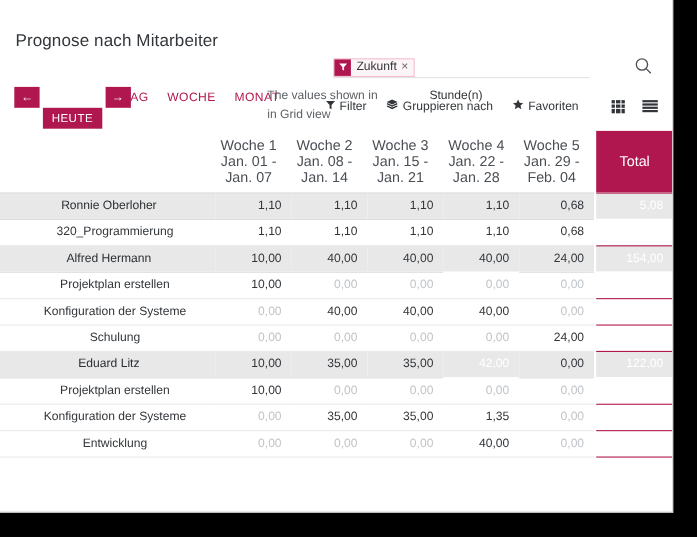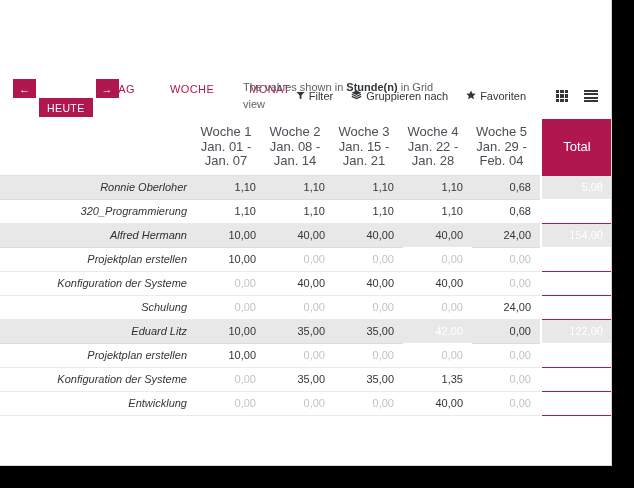--- a/index.html
+++ b/index.html
@@ -90,35 +90,35 @@
   .nbtn {
     background: #b0174f; color: #fff;
     height: 19px; min-width: 22px;
     display: flex; align-items: center; justify-content: center;
     font-size: 11px; cursor: pointer;
     padding: 0 6px;
   }
   .nbtn.wide { font-size: 10.5px; letter-spacing: .4px; padding: 0 8px; margin-top: 19px; }
   .unit {
     position: absolute; top: 3px;
-    display: flex; align-items: center; gap: 35px;
+    display: flex; align-items: center; gap: 17px;
     font-size: 11px; letter-spacing: .4px;
     color: #b0174f;
     height: 19px;
   }
   .unit span { cursor: pointer; }
   .note {
     position: absolute;
     left: 243px; top: 3px;
     width: 200px;
     font-size: 11px;
     color: #5d6166;
     line-height: 16.5px;
   }
-  .note b { color: #32363a; font-weight: bold; }
+  .note b { color: #32363a; font-weight: normal; margin-left: 44px; }
   .tool-right {
     position: absolute;
     right: 14px; top: 14px;
     display: flex; align-items: center; gap: 18px;
     font-size: 11px; color: #32363a;
   }
   .tool-right .ti { display: flex; align-items: center; gap: 4px; cursor: pointer; }
   .viewico { display: flex; gap: 16px; margin-left: 12px; }
   .gicon { width: 12px; height: 12px; display: grid; grid-template-columns: repeat(3,1fr); grid-template-rows: repeat(3,1fr); gap: 1.3px; cursor: pointer; }
   .gicon i { background: #32363a; display: block; }
@@ -160,24 +160,23 @@
   tbody td {
     height: 24px;
     font-size: 11px;
     color: #32363a;
     text-align: right;
     padding: 0 9px 0 0;
     border-bottom: 1px solid #eaeaea;
     white-space: nowrap;
   }
   tbody td.name {
-    text-align: right;
+    text-align: center;
     padding-left: 11px;
     color: #32363a;
-    font-style: italic;
   }
   tr.group td { background: #e8e8e8; border-bottom: 1px solid #dcdcdc; }
   tr.group td.name { font-weight: normal; color: #2b2f33; }
   tr.child td { background: #ffffff; }
   tr.child td.name { padding-left: 22px; }
   td.zero { color: #c0c4c8; }
   td.total {
     background: #b0174f;
     color: #ffffff;
     text-align: right;
@@ -189,20 +188,42 @@
   td.hl-orange { background: #f9a800; color: #32363a; }
   td.hl-red { background: #ee4d55; color: #ffffff; }
   tr.group td.hl-orange, tr.group td.hl-red { border-bottom-color: transparent; }
 </style>
 </head>
 <body>
 
 <div id="app">
   <div class="card">
 
+    <div class="hdr">
+      <div class="page-title">Prognose nach Mitarbeiter</div>
+
+      <div class="filterbar">
+        <span class="chip">
+          <span class="chip-ico">
+            <svg width="8" height="8" viewBox="0 0 10 10" aria-hidden="true">
+                <polygon points="0.5,1 9.5,1 6,5 6,9 4,8 4,5" fill="#ffffff"></polygon>
+              </svg>
+          </span>
+          <span class="chip-lbl">Zukunft</span>
+          <span class="chip-x">×</span>
+        </span>
+      </div>
+
+      <span class="search-ico">
+        <svg width="18" height="18" viewBox="0 0 18 18" aria-hidden="true">
+          <circle cx="7.6" cy="7.6" r="5.1" fill="none" stroke="#4a4f55" stroke-width="1.2"></circle>
+          <line x1="11.4" y1="11.4" x2="15.6" y2="15.6" stroke="#4a4f55" stroke-width="1.2"></line>
+        </svg>
+      </span>
+    </div>
 
     <div class="tools">
       <div class="navbtns">
         <span class="nbtn">←</span>
         <span class="nbtn wide">HEUTE</span>
         <span class="nbtn">→</span>
       </div>
 
       <div class="unit" style="left:112px;">
         <span>TAG</span>

